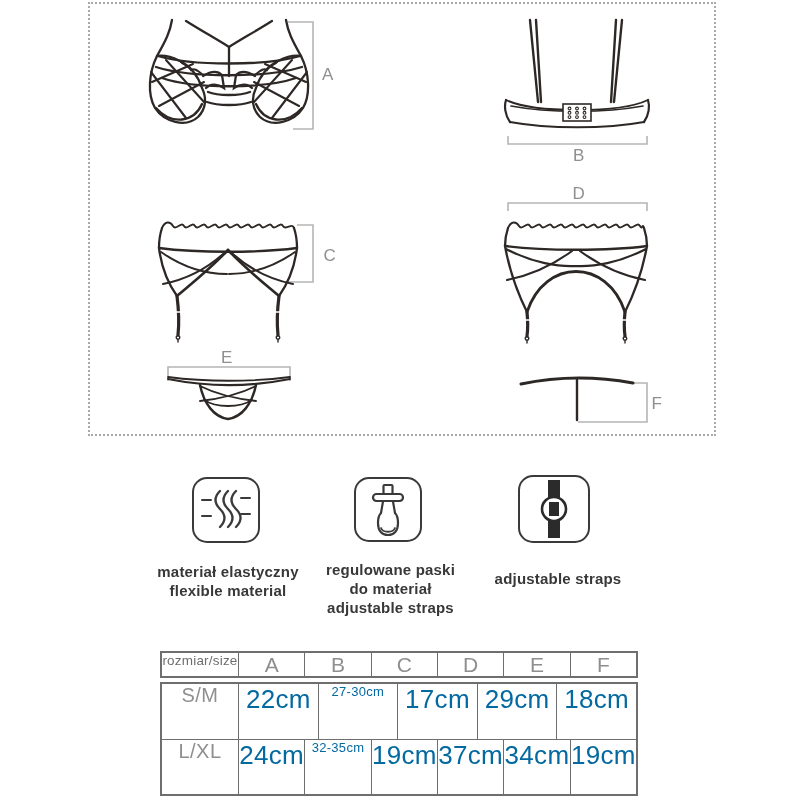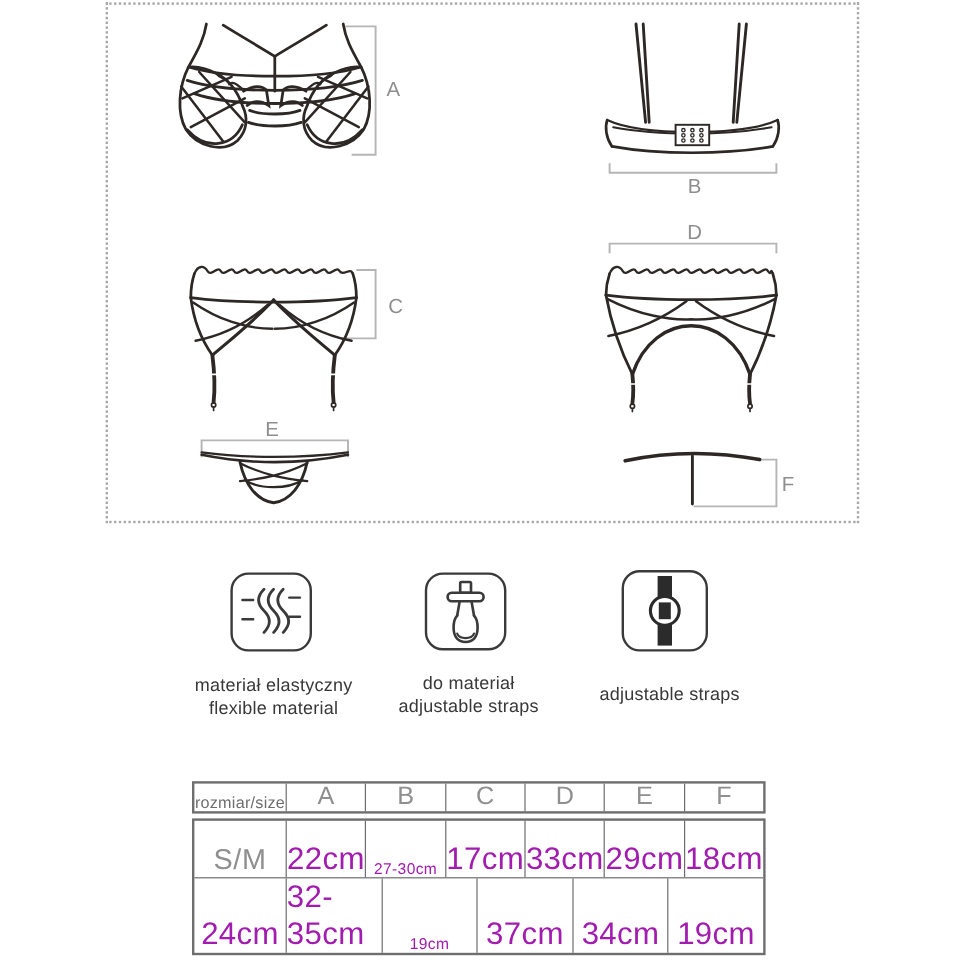--- a/index.html
+++ b/index.html
@@ -6,36 +6,36 @@
   *{box-sizing:border-box;}
   .stage{position:relative;width:800px;height:800px;background:#fff;overflow:hidden;
          font-family:"Liberation Sans", sans-serif;}
   .dashed-box{position:absolute;left:88px;top:2px;width:628px;height:434px;
               border:2px dotted #a9a9a9;}
   .fig{position:absolute;}
   .dim-letter{position:absolute;width:22px;height:20px;color:#8f8f8f;font-size:17px;
               line-height:20px;text-align:center;letter-spacing:.5px;}
   .icon-tile{position:absolute;border:2.5px solid #3a3a3a;border-radius:15px;background:#fff;
              display:flex;align-items:center;justify-content:center;}
-  .caption{position:absolute;text-align:center;font-weight:normal;color:#383838;
+  .caption{position:absolute;text-align:center;font-weight:bold;color:#383838;
            font-size:15px;line-height:19px;letter-spacing:.2px;}
   
   .tbl-header{position:absolute;left:160px;top:651px;width:478px;height:27px;
               border:2px solid #6e6e6e;display:flex;background:#fff;}
   .tbl-body{position:absolute;left:160px;top:682px;width:478px;height:114px;
             border:2px solid #6e6e6e;display:flex;flex-direction:column;background:#fff;}
   .trow{display:flex;flex:1;}
   .trow + .trow{border-top:1.6px solid #6e6e6e;}
-  .tcell{display:flex;align-items:flex-end;justify-content:center;flex:1;
+  .tcell{display:flex;align-items:flex-start;justify-content:center;flex:1;
          border-left:1.6px solid #6e6e6e;min-width:0;}
   .tcell:first-child{border-left:none;flex:0 0 76px;}
   .hdr-label{font-size:13.5px;color:#6e6e6e;letter-spacing:.2px;}
   .hdr-letter{font-size:21px;color:#8f8f8f;}
-  .size-label{font-size:24px;color:#8f8f8f;letter-spacing:.5px;}
-  .cell-value{font-size:26px;color:#a21caf;letter-spacing:.3px;}
+  .size-label{font-size:20px;color:#8f8f8f;letter-spacing:.5px;}
+  .cell-value{font-size:26px;color:#0369a1;letter-spacing:.3px;}
   .trow .tcell:nth-child(3) .cell-value{font-size:13px;}
   svg{display:block;}
 </style>
 </head>
 <body>
 
 <div class="stage">
 
   <div class="dashed-box"></div>
 
@@ -168,20 +168,21 @@
       <circle cx="32" cy="30" r="12" fill="#ffffff" stroke="#2b2b2b" stroke-width="2.6"></circle>
       <rect x="27" y="23" width="10" height="14" fill="#2b2b2b"></rect>
     </svg>
   </div>
 
   <div class="caption" style="left:148px;top:562px;width:160px">
     <div>materiał elastyczny</div>
     <div>flexible material</div>
   </div>
   <div class="caption" style="left:318px;top:560px;width:145px">
+    <div>regulowane paski</div>
     <div>do materiał</div>
     <div>adjustable straps</div>
   </div>
   <div class="caption" style="left:468px;top:569px;width:180px">
     <div>adjustable straps</div>
   </div>
 
   <div class="tbl-header">
     <div class="tcell">
       <span class="hdr-label">rozmiar/size</span>
@@ -214,31 +215,31 @@
       <div class="tcell">
           <span class="cell-value">22cm</span>
         </div>
       <div class="tcell">
           <span class="cell-value">27-30cm</span>
         </div>
       <div class="tcell">
           <span class="cell-value">17cm</span>
         </div>
       <div class="tcell">
-          <span class="cell-value">33cm</span>
-        </div>
-      <div class="tcell">
           <span class="cell-value">29cm</span>
         </div>
       <div class="tcell">
           <span class="cell-value">18cm</span>
         </div>
     </div>
     <div class="trow">
       <div class="tcell">
+          <span class="size-label">L/XL</span>
+        </div>
+      <div class="tcell">
           <span class="cell-value">24cm</span>
         </div>
       <div class="tcell">
           <span class="cell-value">32-35cm</span>
         </div>
       <div class="tcell">
           <span class="cell-value">19cm</span>
         </div>
       <div class="tcell">
           <span class="cell-value">37cm</span>

